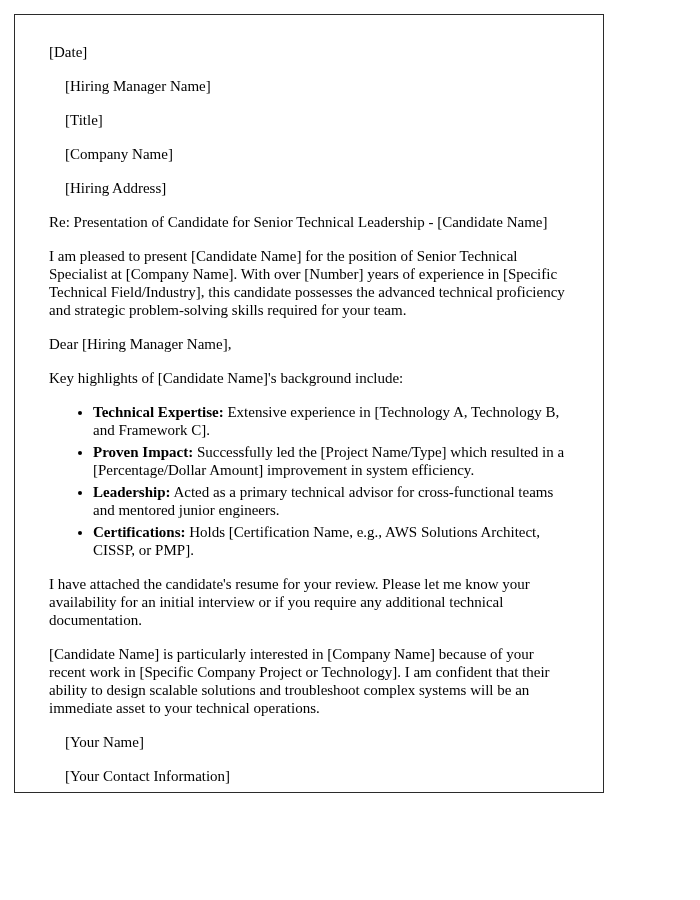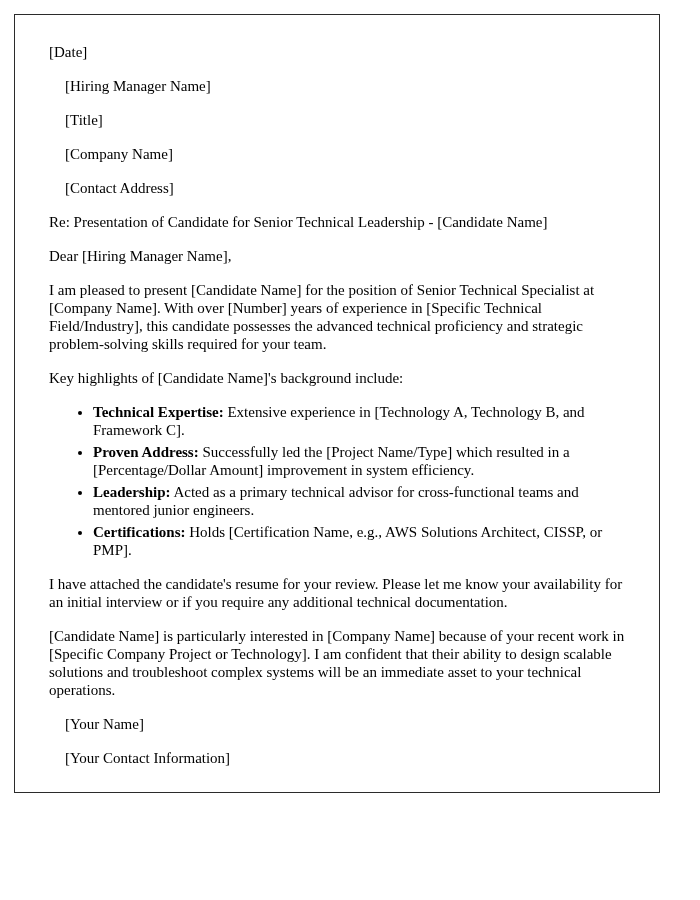--- a/index.html
+++ b/index.html
@@ -11,21 +11,21 @@
     width: 700px;
     height: 900px;
     position: relative;
     font-family: "Liberation Serif", serif;
     color: #000000;
   }
   .page {
     position: absolute;
     left: 14px;
     top: 14px;
-    width: 646px;
+    width: 590px;
     height: 779px;
     border: 1px solid #2b2b2b;
     box-sizing: border-box;
     padding: 28px 34px 12px 34px;
     background: #ffffff;
   }
   .page p,
   .page .line {
     font-size: 15px;
     line-height: 18px;
@@ -57,37 +57,37 @@
 <body>
 
 <div class="page">
 
   <p>[Date]</p>
 
   <div class="addr-block">
     <div class="line">[Hiring Manager Name]</div>
     <div class="line">[Title]</div>
     <div class="line">[Company Name]</div>
-    <div class="line">[Contact Address]</div>
+    <div class="line">[Hiring Address]</div>
   </div>
 
   <p>Re: Presentation of Candidate for Senior Technical Leadership - [Candidate Name]</p>
 
+  <p>I am pleased to present [Candidate Name] for the position of Senior Technical Specialist at [Company Name]. With over [Number] years of experience in [Specific Technical Field/Industry], this candidate possesses the advanced technical proficiency and strategic problem-solving skills required for your team.</p>
+
   <p>Dear [Hiring Manager Name],</p>
-
-  <p>I am pleased to present [Candidate Name] for the position of Senior Technical Specialist at [Company Name]. With over [Number] years of experience in [Specific Technical Field/Industry], this candidate possesses the advanced technical proficiency and strategic problem-solving skills required for your team.</p>
 
   <p>Key highlights of [Candidate Name]'s background include:</p>
 
   <ul class="highlights">
     <li>
       <span class="bold">Technical Expertise:</span><span> Extensive experience in [Technology A, Technology B, and Framework C].</span>
     </li>
     <li>
-      <span class="bold">Proven Address:</span><span> Successfully led the [Project Name/Type] which resulted in a [Percentage/Dollar Amount] improvement in system efficiency.</span>
+      <span class="bold">Proven Impact:</span><span> Successfully led the [Project Name/Type] which resulted in a [Percentage/Dollar Amount] improvement in system efficiency.</span>
     </li>
     <li>
       <span class="bold">Leadership:</span><span> Acted as a primary technical advisor for cross-functional teams and mentored junior engineers.</span>
     </li>
     <li>
       <span class="bold">Certifications:</span><span> Holds [Certification Name, e.g., AWS Solutions Architect, CISSP, or PMP].</span>
     </li>
   </ul>
 
   <p>I have attached the candidate's resume for your review. Please let me know your availability for an initial interview or if you require any additional technical documentation.</p>

